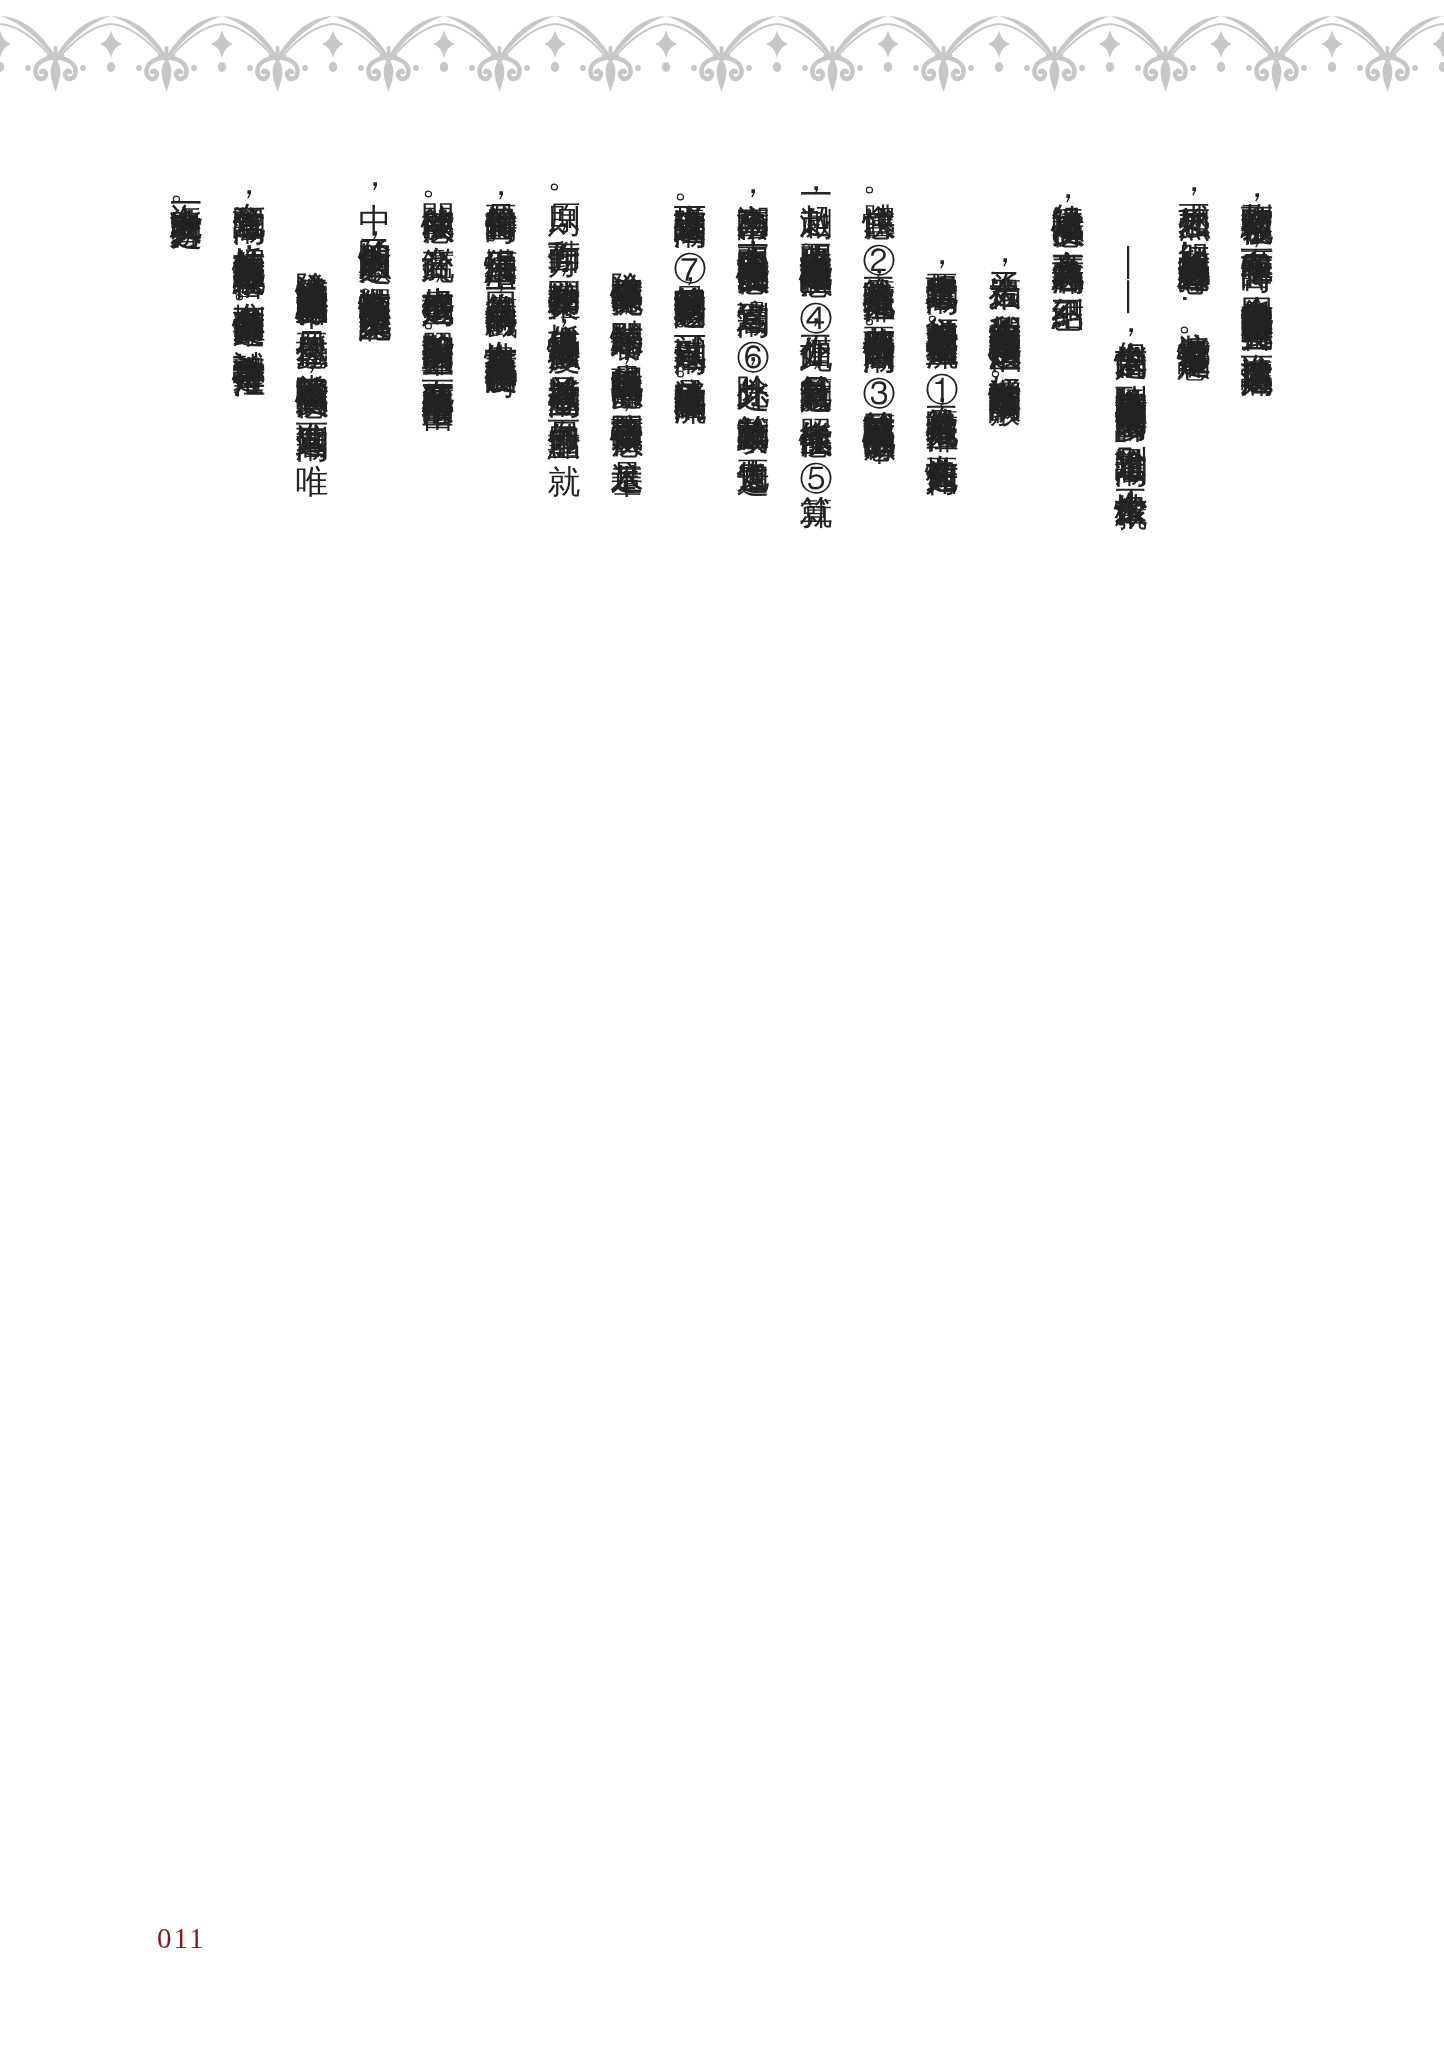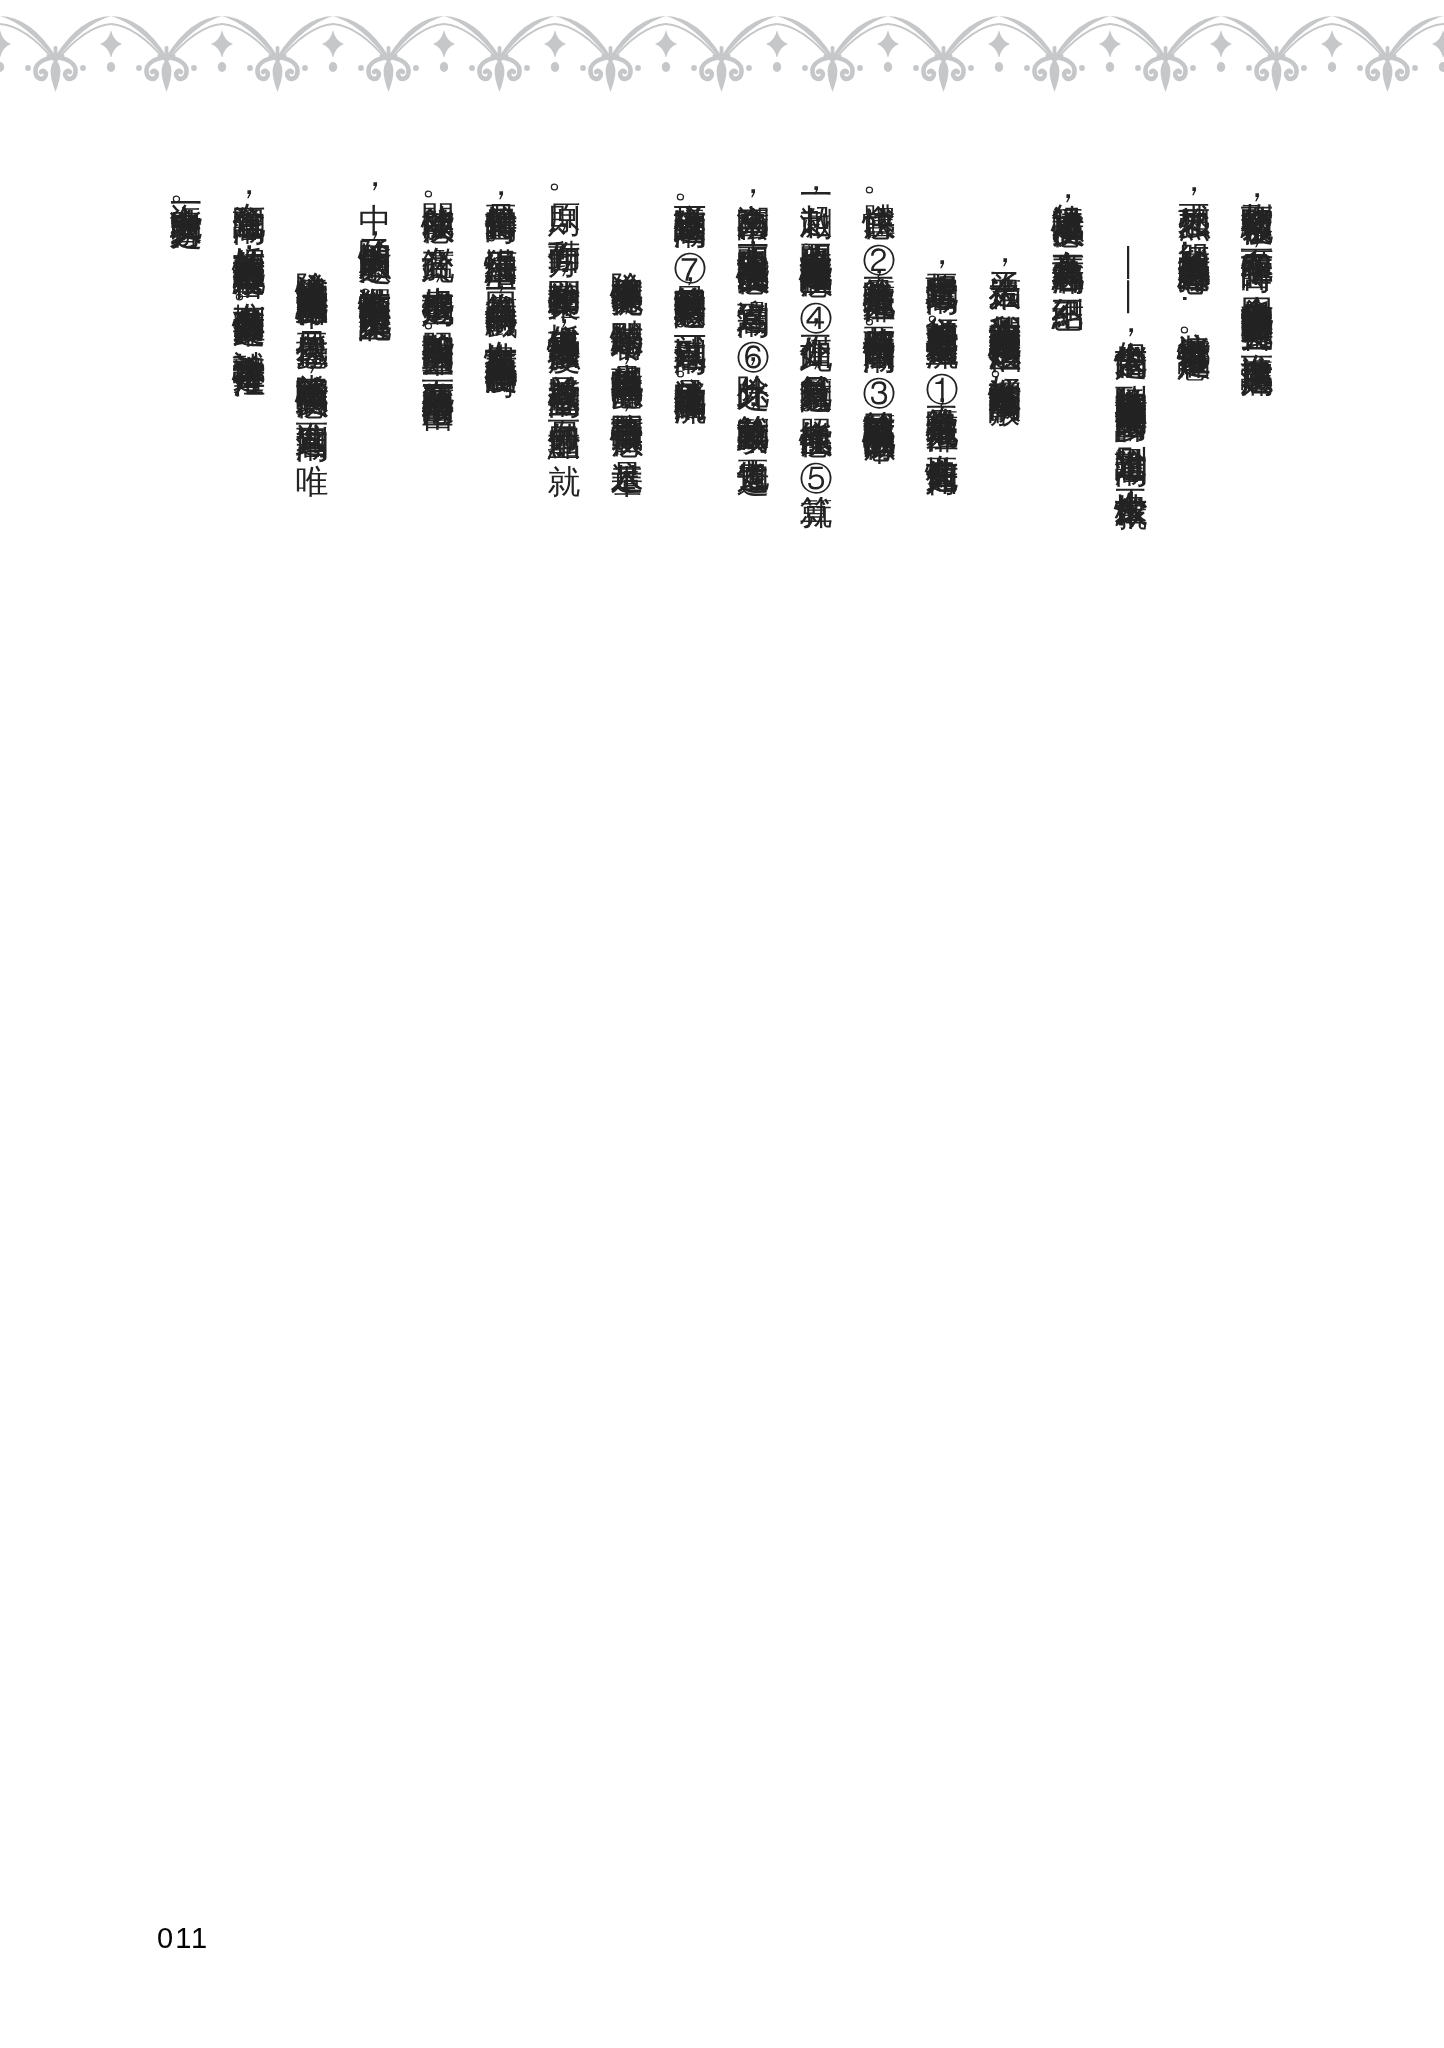--- a/index.html
+++ b/index.html
@@ -40,22 +40,22 @@
     letter-spacing: 1.3px;
     white-space: nowrap;
     font-family: "Liberation Sans", sans-serif;
   }
   .page-number {
     position: absolute;
     left: 157px;
     top: 1922px;
     font-size: 29px;
     letter-spacing: 2px;
-    color: #000000;
-    font-family: Liberation Sans, sans-serif;
+    color: #7f1d1d;
+    font-family: Liberation Serif, serif;
   }
 </style>
 </head>
 <body>
 
 <div class="page">
 
   <div class="lace-border" style="color: rgb(197, 199, 201);">
     <svg width="1444" height="104" viewBox="0 0 1444 104" xmlns="http://www.w3.org/2000/svg">
       <defs>

